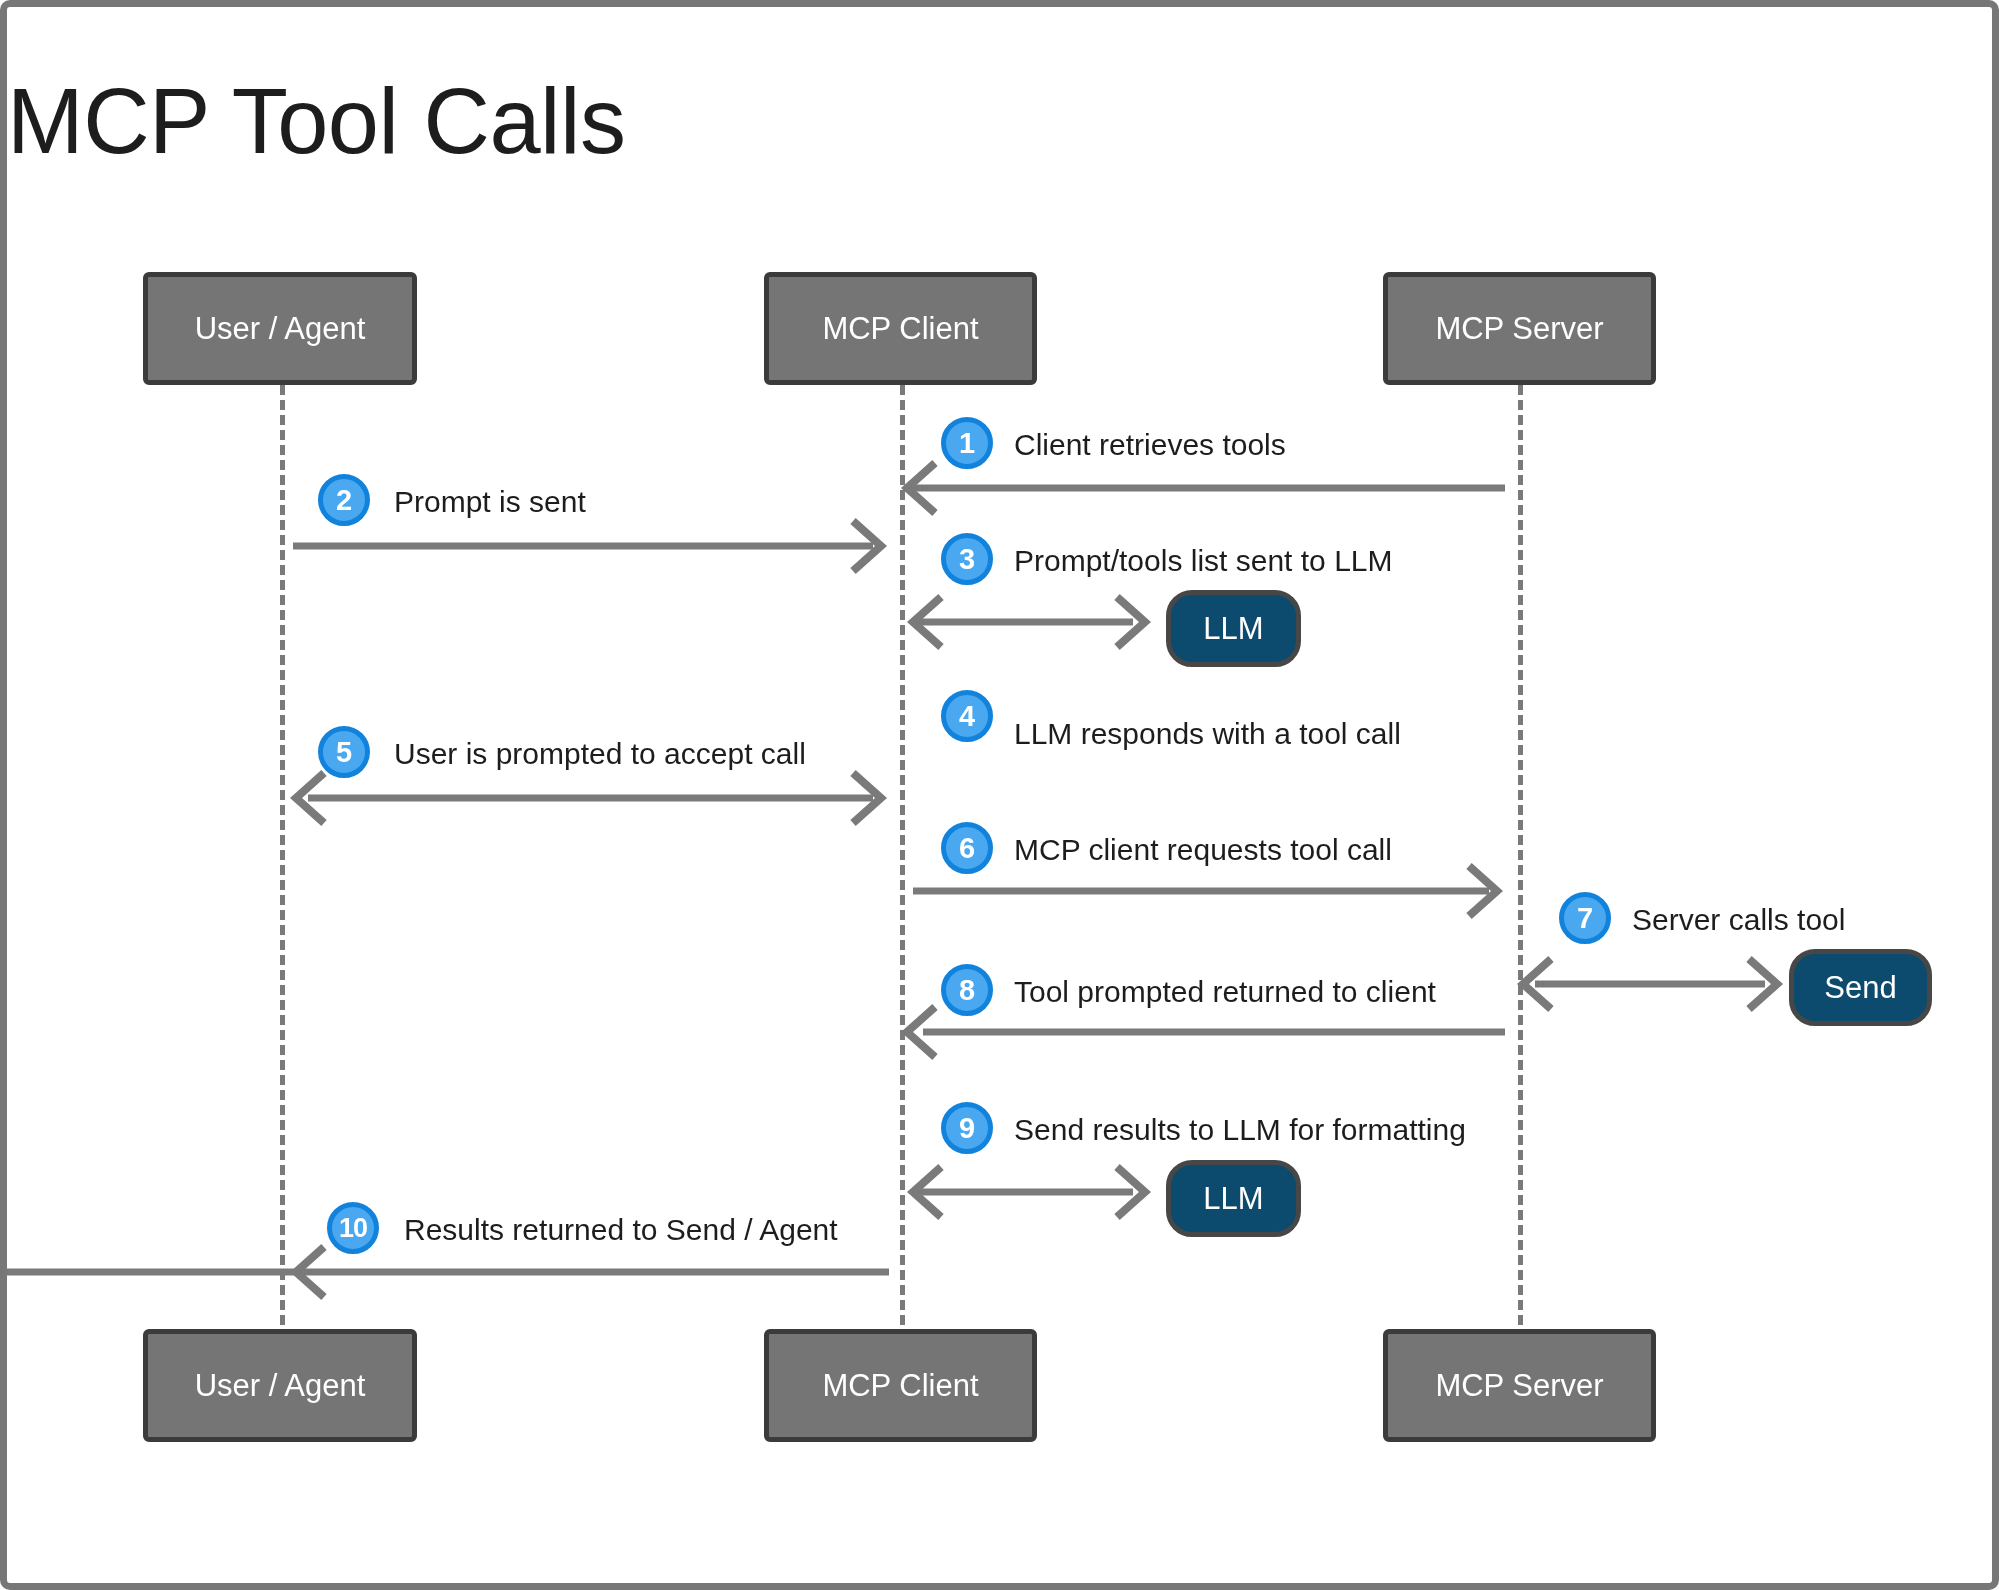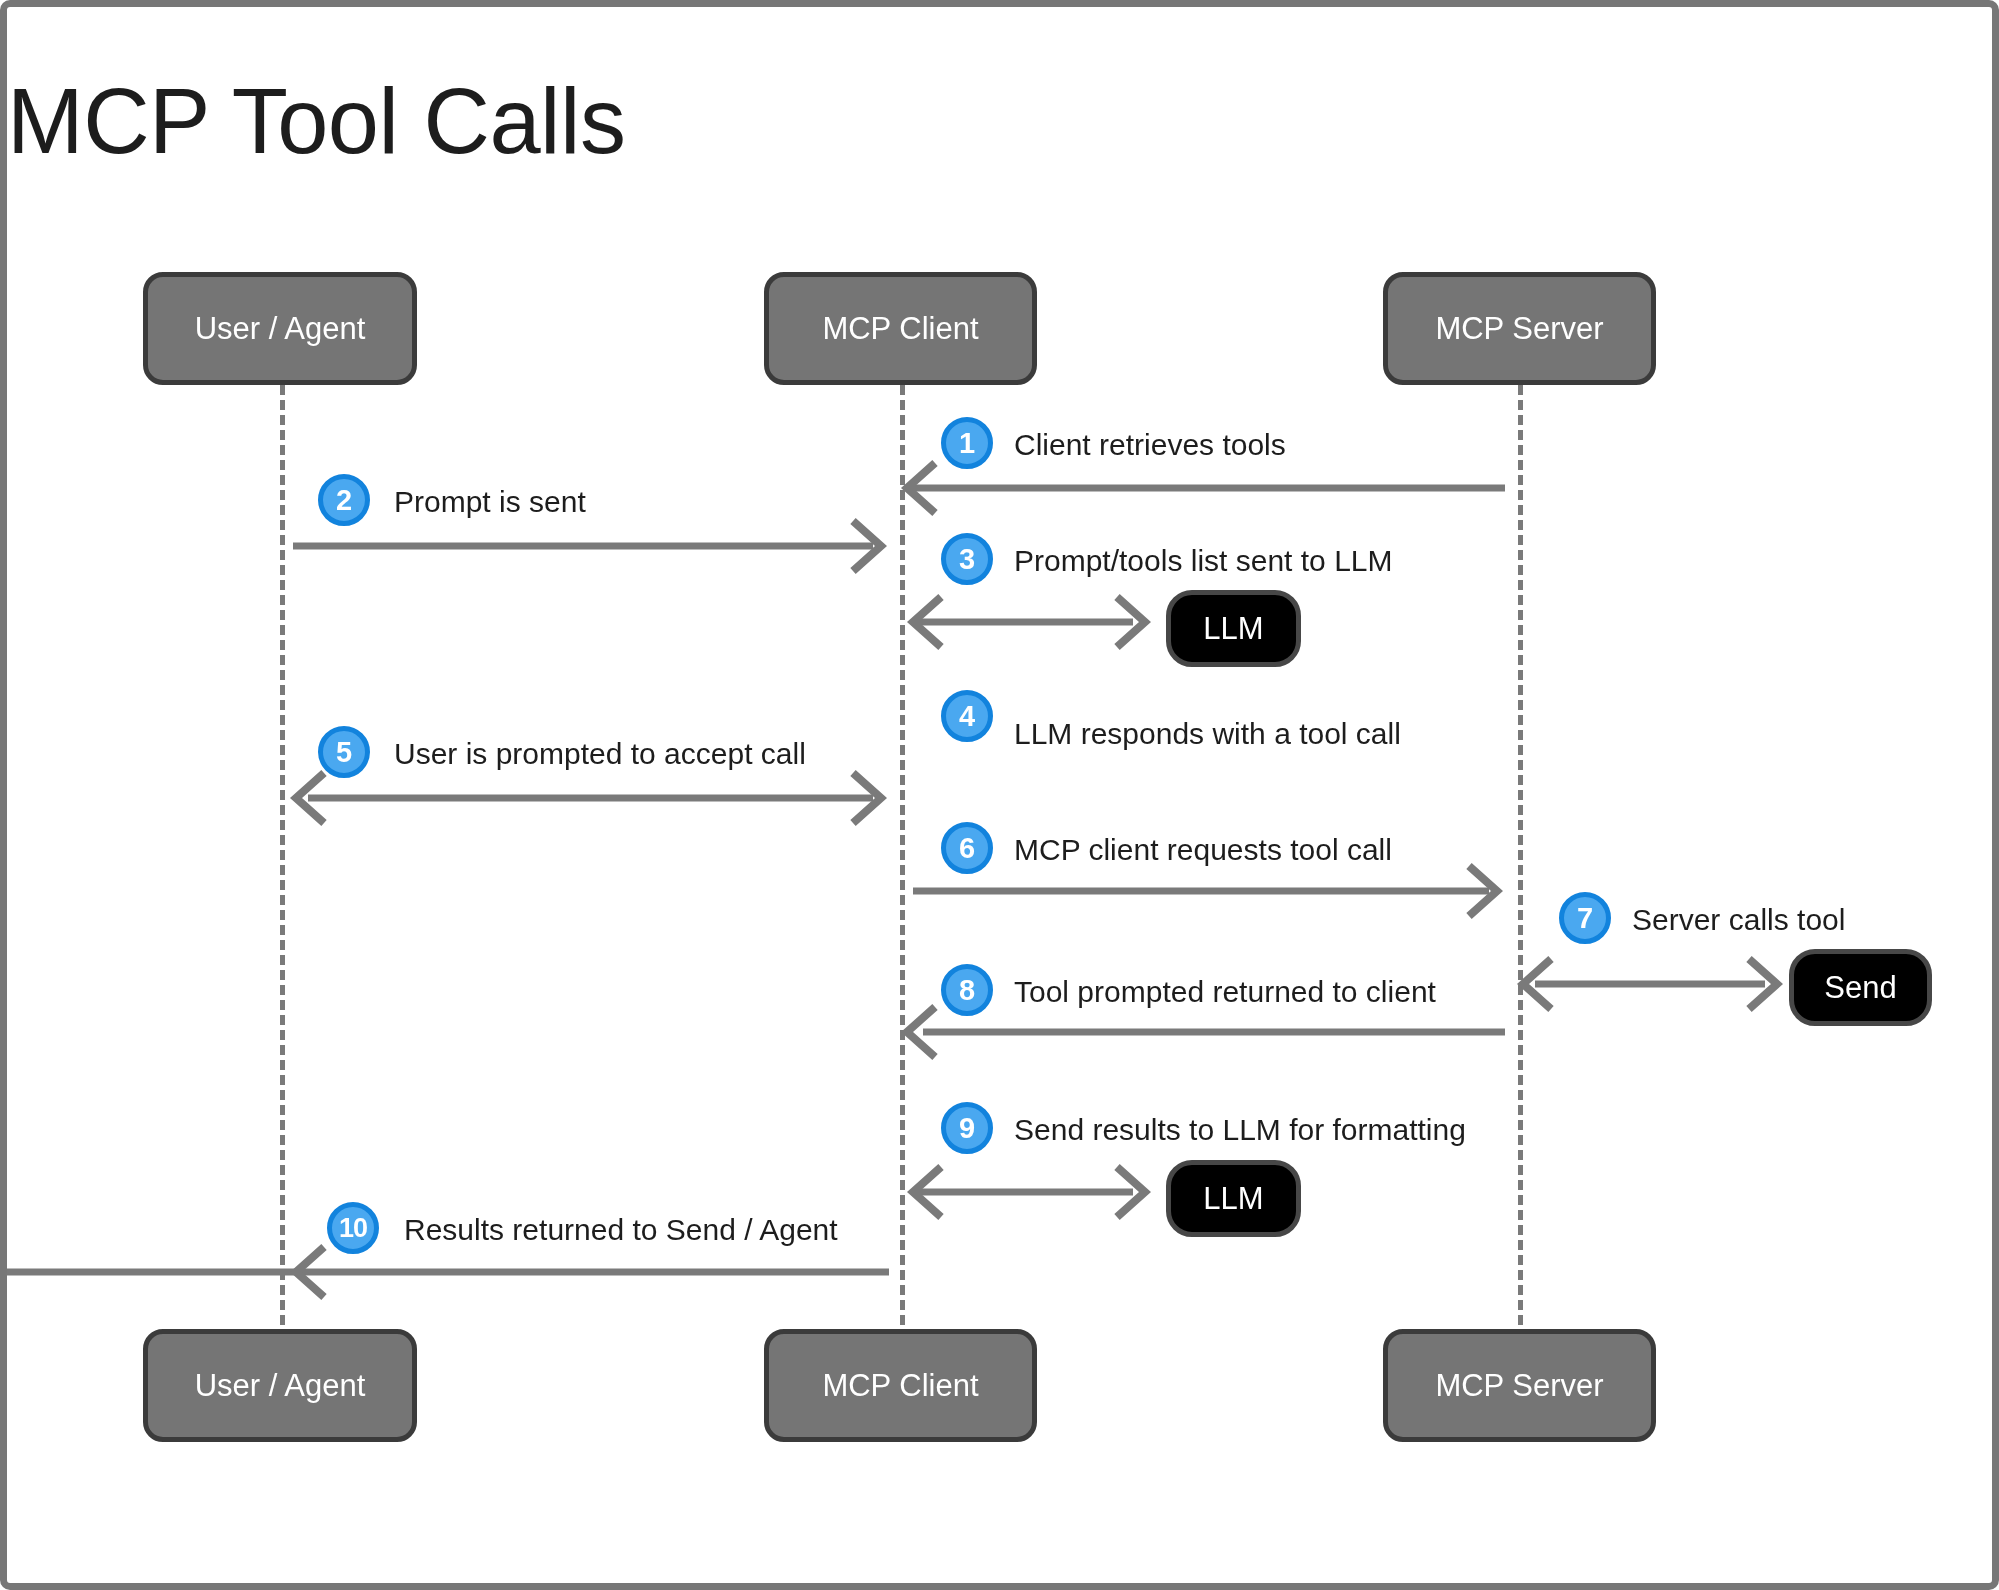--- a/index.html
+++ b/index.html
@@ -38,32 +38,32 @@
     font-size: 92px;
     font-weight: 400;
     color: #1d1d1d;
     letter-spacing: -0.5px;
     white-space: nowrap;
   }
   .pbox {
     position: absolute;
     background: #757575;
     border: 5px solid #3b3b3b;
-    border-radius: 20px;
+    border-radius: 6px;
     color: #ffffff;
     display: flex;
     align-items: center;
     justify-content: center;
     font-size: 31px;
     box-sizing: border-box;
     z-index: 4;
   }
   .sidebox {
     position: absolute;
-    background: #000000;
+    background: #0c4a6e;
     border: 5px solid #474747;
     border-radius: 26px;
     color: #ffffff;
     display: flex;
     align-items: center;
     justify-content: center;
     font-size: 31px;
     box-sizing: border-box;
     z-index: 4;
   }

